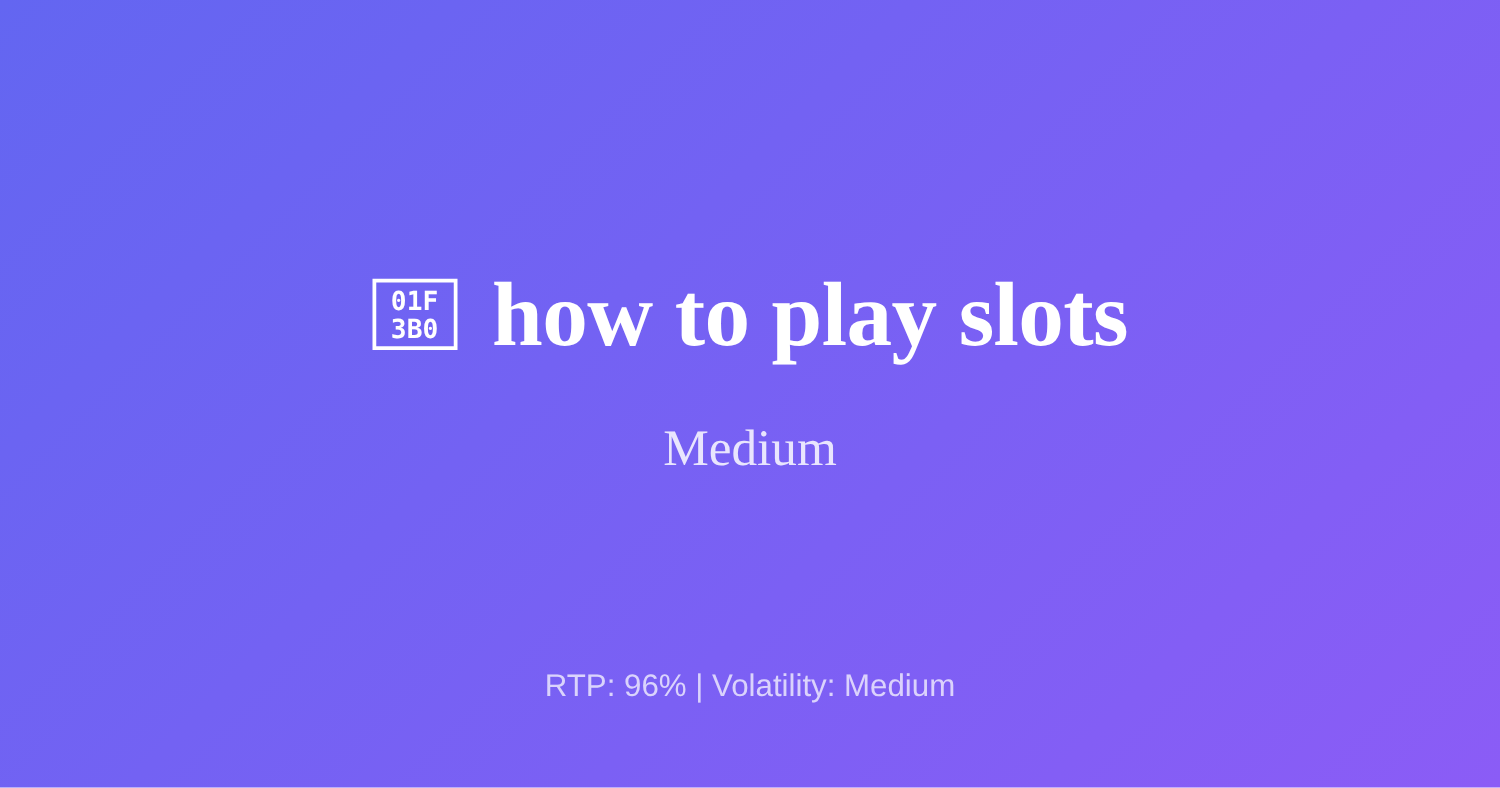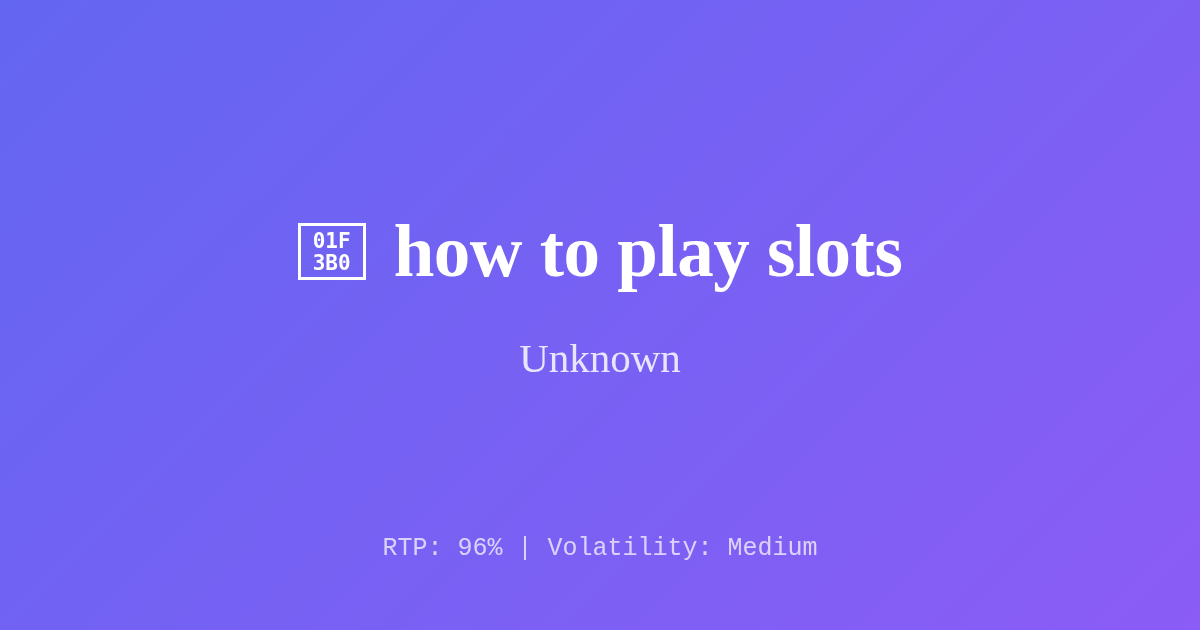--- a/index.html
+++ b/index.html
@@ -97,21 +97,21 @@
     position: absolute;
     left: 0;
     right: 0;
     bottom: 66px;
     display: flex;
     align-items: center;
     justify-content: center;
   }
 
   .footer-meta {
-    font-family: Liberation Mono, monospace;
+    font-family: Liberation Sans, sans-serif;
     font-size: 25px;
     font-weight: 400;
     color: rgba(255, 255, 255, 0.72);
     line-height: 1.2;
     white-space: nowrap;
   }
 </style>
 </head>
 <body>
 
@@ -120,21 +120,21 @@
   <div class="card-main">
 
     <div class="title-row">
       <span class="tofu-glyph">
         <span class="tofu-row">01F</span>
         <span class="tofu-row">3B0</span>
       </span>
       <span class="title-text">how to play slots</span>
     </div>
 
-    <div class="subtitle-text">Unknown</div>
+    <div class="subtitle-text">Medium</div>
 
   </div>
 
   <div class="card-footer">
     <span class="footer-meta">RTP: 96% | Volatility: Medium</span>
   </div>
 
 </div>
 
 </body></html>

